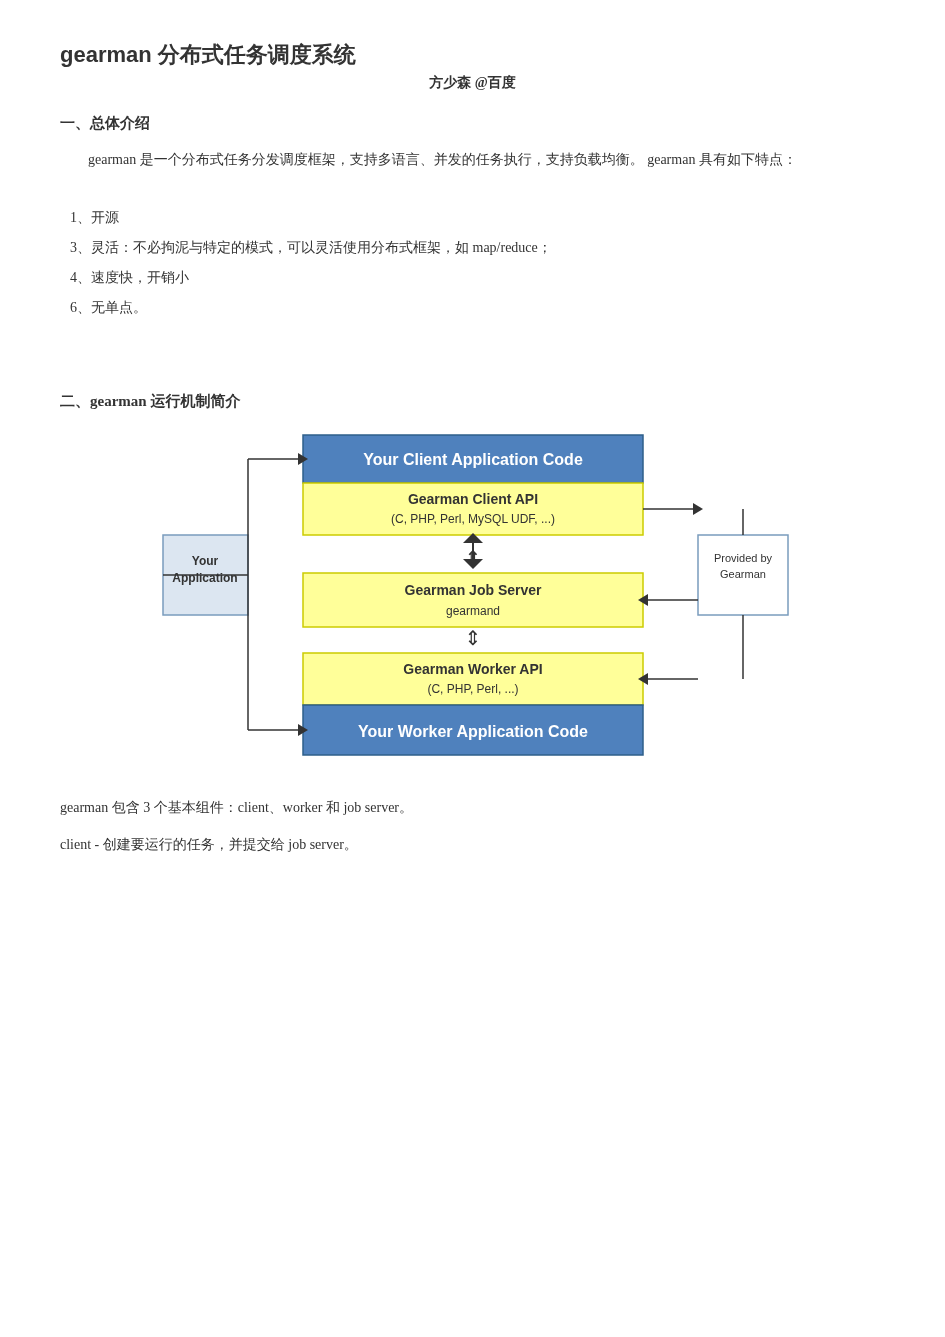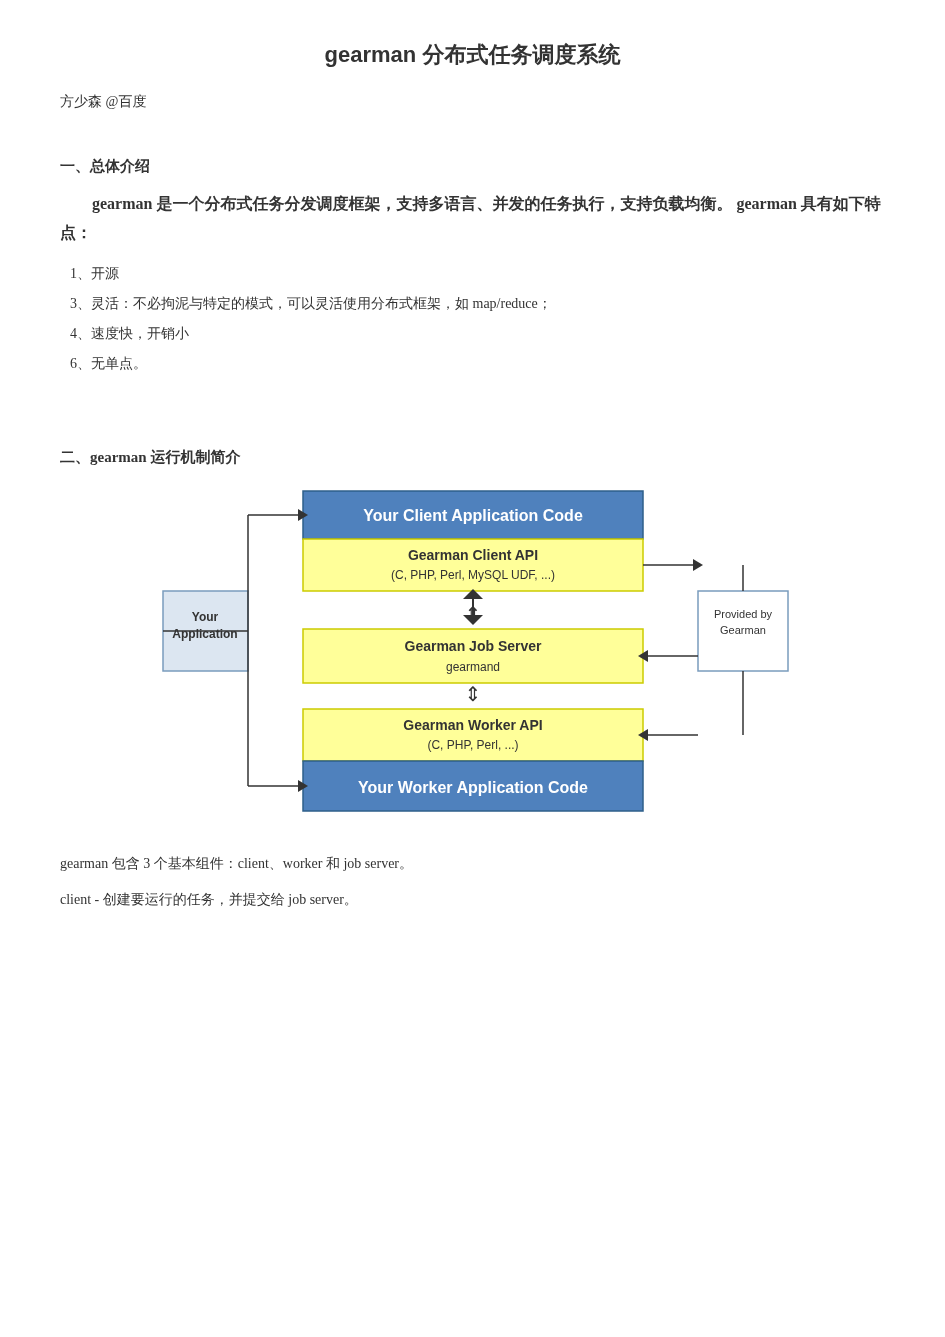--- a/index.html
+++ b/index.html
@@ -10,44 +10,43 @@
     body {
       background: #ffffff;
       font-family: "SimSun", "宋体", serif;
       font-size: 14px;
       color: #333333;
       padding: 40px 60px;
       max-width: 945px;
       margin: 0 auto;
     }
     .page-title {
-      text-align: center;
+      text-align: left;
       font-size: 22px;
       font-weight: bold;
-      margin-bottom: 23px;
+      margin-bottom: 4px;
       font-family: "SimHei", "黑体", sans-serif;
     }
     .author {
-      text-align: left;
+      text-align: center;
       font-size: 14px;
-      font-weight: normal;
-      margin-bottom: 46px;
+      font-weight: bold;
+      margin-bottom: 22px;
     }
     .section-title {
       font-size: 15px;
       font-weight: bold;
       margin-bottom: 14px;
       margin-top: 8px;
     }
     .intro-text {
-      font-size: 16px;
+      font-size: 14px;
       line-height: 1.8;
-      margin-bottom: 12px;
+      margin-bottom: 32px;
       text-indent: 2em;
-      font-weight: bold;
     }
     .feature-list {
       margin-left: 10px;
       margin-bottom: 8px;
       margin-top: 8px;
     }
     .feature-item {
       font-size: 14px;
       line-height: 2;
       margin-bottom: 2px;

